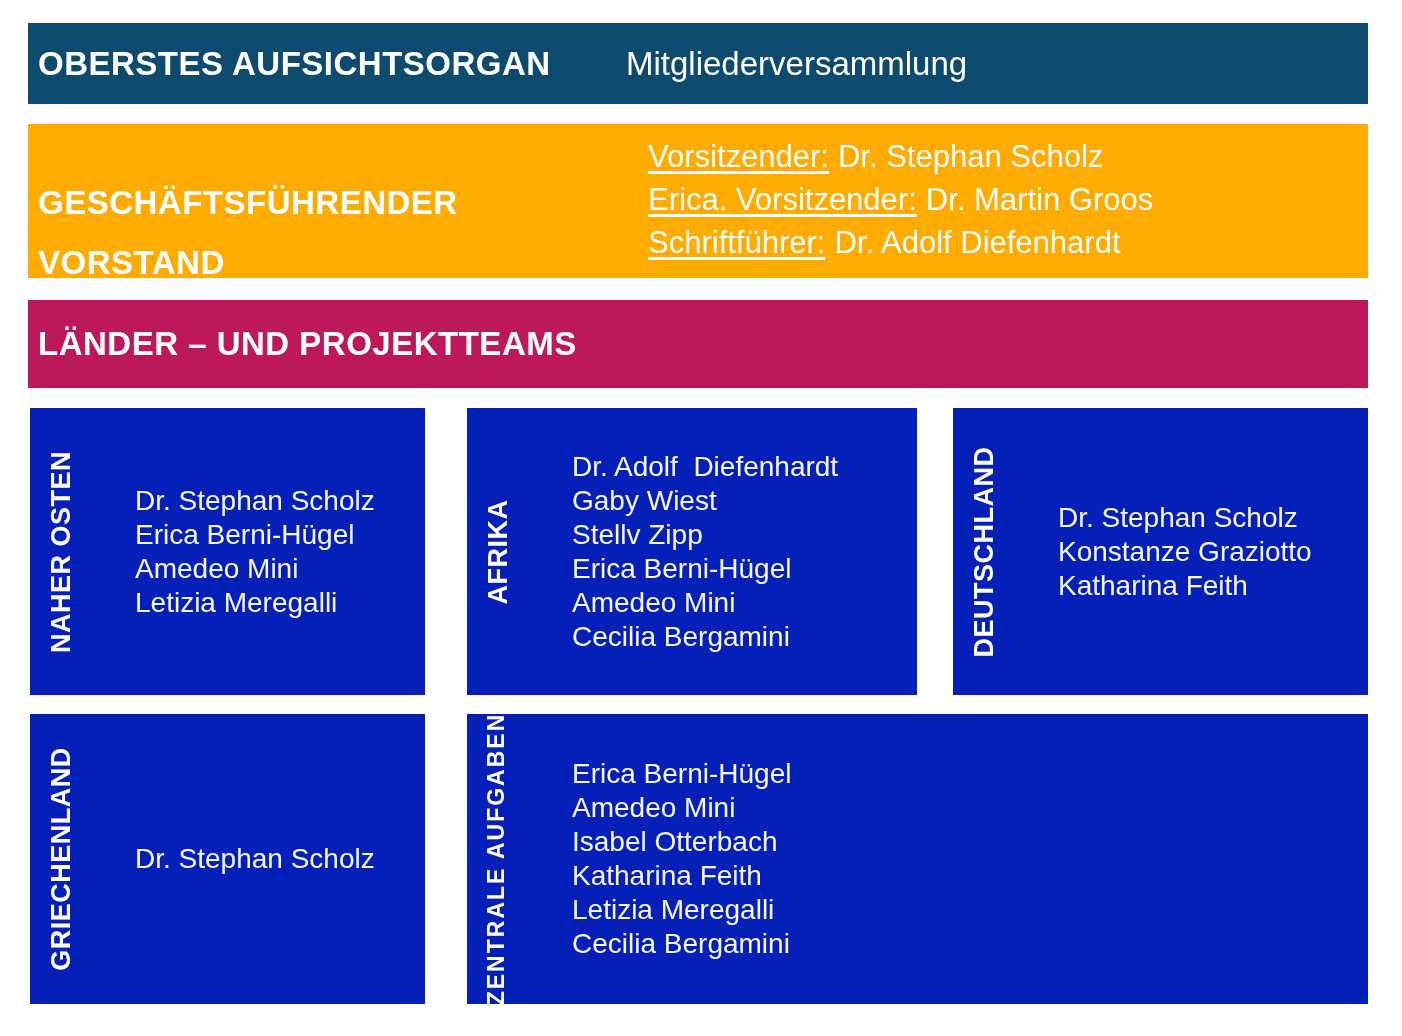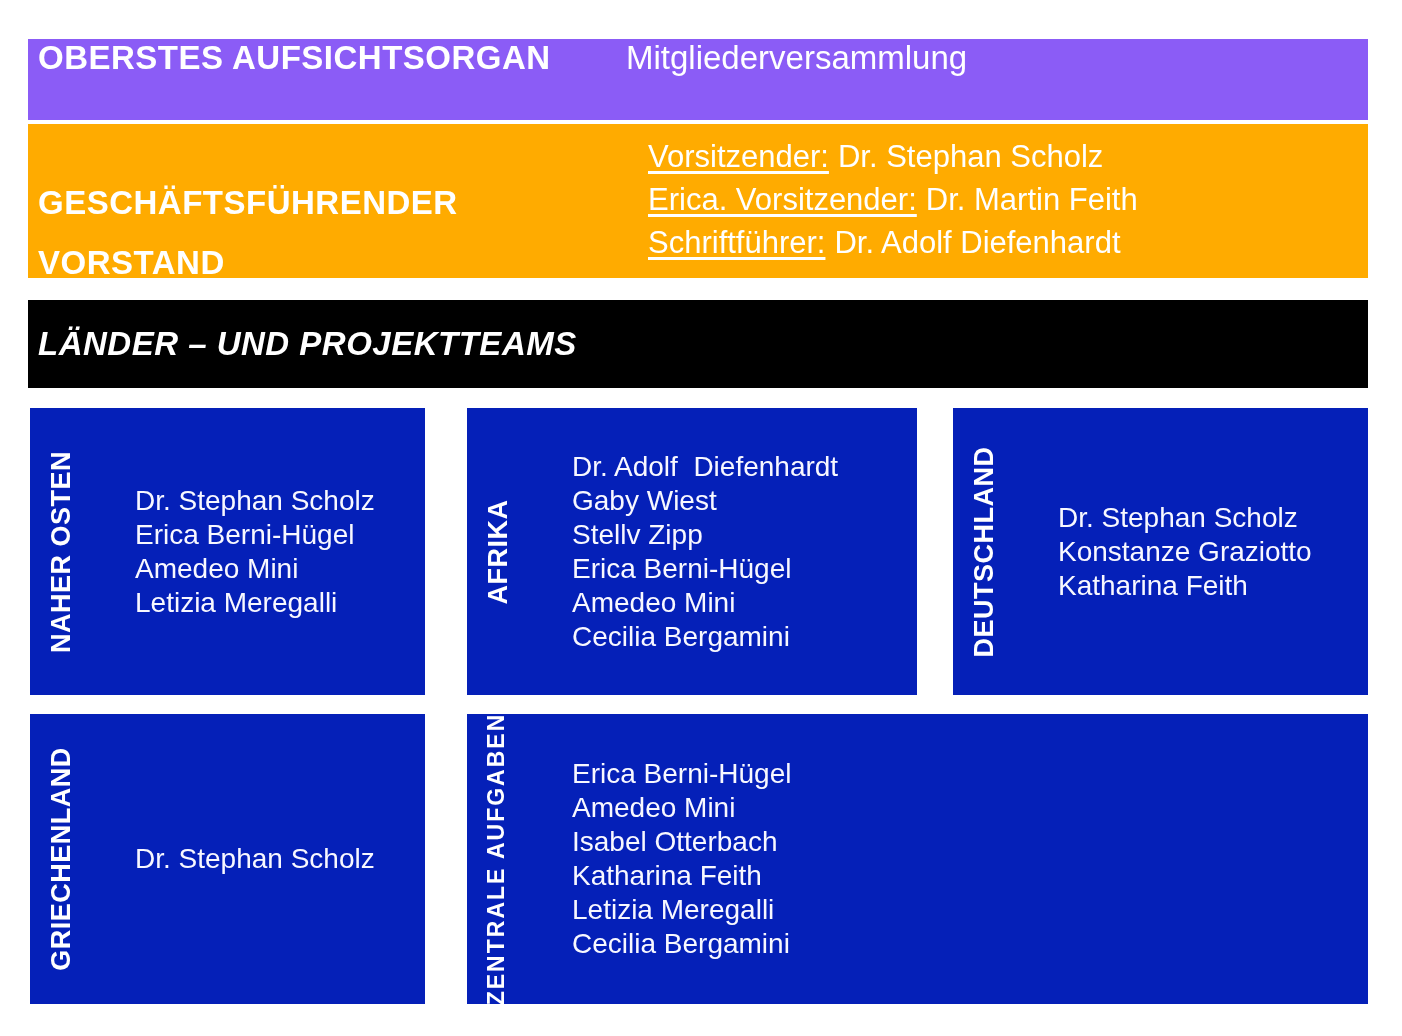--- a/index.html
+++ b/index.html
@@ -17,23 +17,23 @@
   }
 
   
   .bar {
     position: absolute;
     left: 28px;
     width: 1340px;
     color: #ffffff;
     box-sizing: border-box;
   }
-  .bar-yellow { top: 23px;  height: 81px;  background: #8b5cf6; display: flex; align-items: flex-start; margin-top: 16px; }
+  .bar-yellow { top: 23px;  height: 81px;  background: #0c4a6e; display: flex; align-items: center; }
   .bar-orange { top: 124px; height: 154px; background: #FFAB00; }
-  .bar-blue   { top: 300px; height: 88px;  background: #000000; display: flex; align-items: center; font-style: italic; }
+  .bar-blue   { top: 300px; height: 88px;  background: #be185d; display: flex; align-items: center; }
 
   .bar-title {
     font-weight: bold;
     font-size: 33px;
     padding-left: 10px;
     letter-spacing: 0.5px;
   }
   .bar-yellow .bar-title { width: 588px; flex: 0 0 auto; }
   .bar-value { font-size: 33px; font-weight: normal; }
 
@@ -111,21 +111,21 @@
     <div class="bar-value">Mitgliederversammlung</div>
   </section>
 
   <section class="bar bar-orange">
     <div class="board-title">GESCHÄFTSFÜHRENDER VORSTAND</div>
     <div class="board-roles">
       <div class="role-line">
         <span class="role-title">Vorsitzender:</span><span class="role-name">Dr. Stephan Scholz</span>
       </div>
       <div class="role-line">
-        <span class="role-title">Erica. Vorsitzender:</span><span class="role-name">Dr. Martin Feith</span>
+        <span class="role-title">Erica. Vorsitzender:</span><span class="role-name">Dr. Martin Groos</span>
       </div>
       <div class="role-line">
         <span class="role-title">Schriftführer:</span><span class="role-name">Dr. Adolf Diefenhardt</span>
       </div>
     </div>
   </section>
 
   <section class="bar bar-blue">
     <div class="bar-title">LÄNDER – UND PROJEKTTEAMS</div>
   </section>

